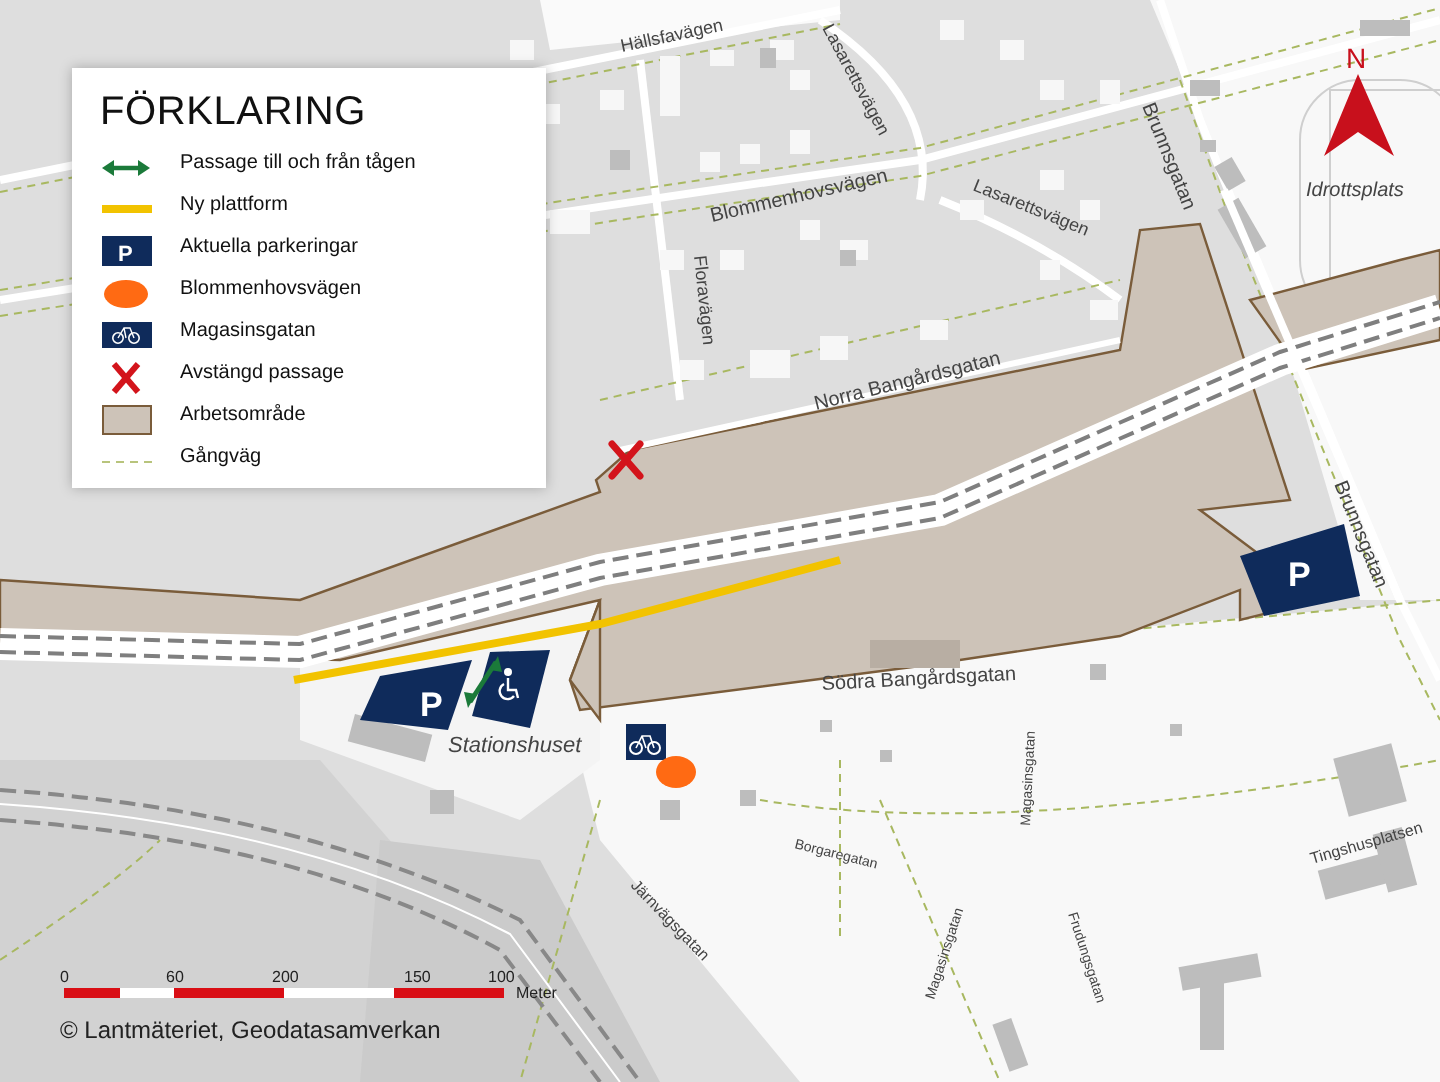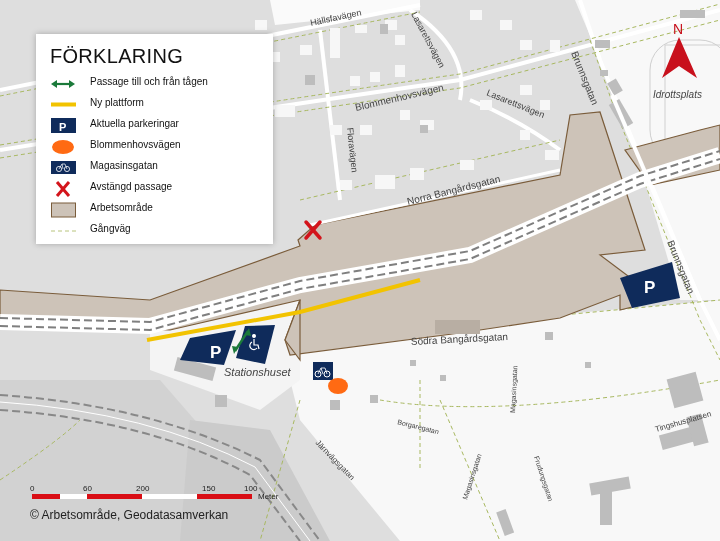--- a/index.html
+++ b/index.html
@@ -271,13 +271,13 @@
   <span class="scale-tick" style="left:172px">150</span>
   <span class="scale-tick" style="left:214px">100</span>
   <div class="scale-bar" style="left:2px;width:28px;background:#d90e15"></div>
   <div class="scale-bar" style="left:30px;width:27px;background:#fff"></div>
   <div class="scale-bar" style="left:57px;width:55px;background:#d90e15"></div>
   <div class="scale-bar" style="left:112px;width:55px;background:#fff"></div>
   <div class="scale-bar" style="left:167px;width:55px;background:#d90e15"></div>
   <span class="scale-tick" style="left:228px;top:6px">Meter</span>
 </div>
 
-<div class="credit">© Arbetsområde, Geodatasamverkan</div>
+<div class="credit">© Lantmäteriet, Geodatasamverkan</div>
 
 </body></html>

